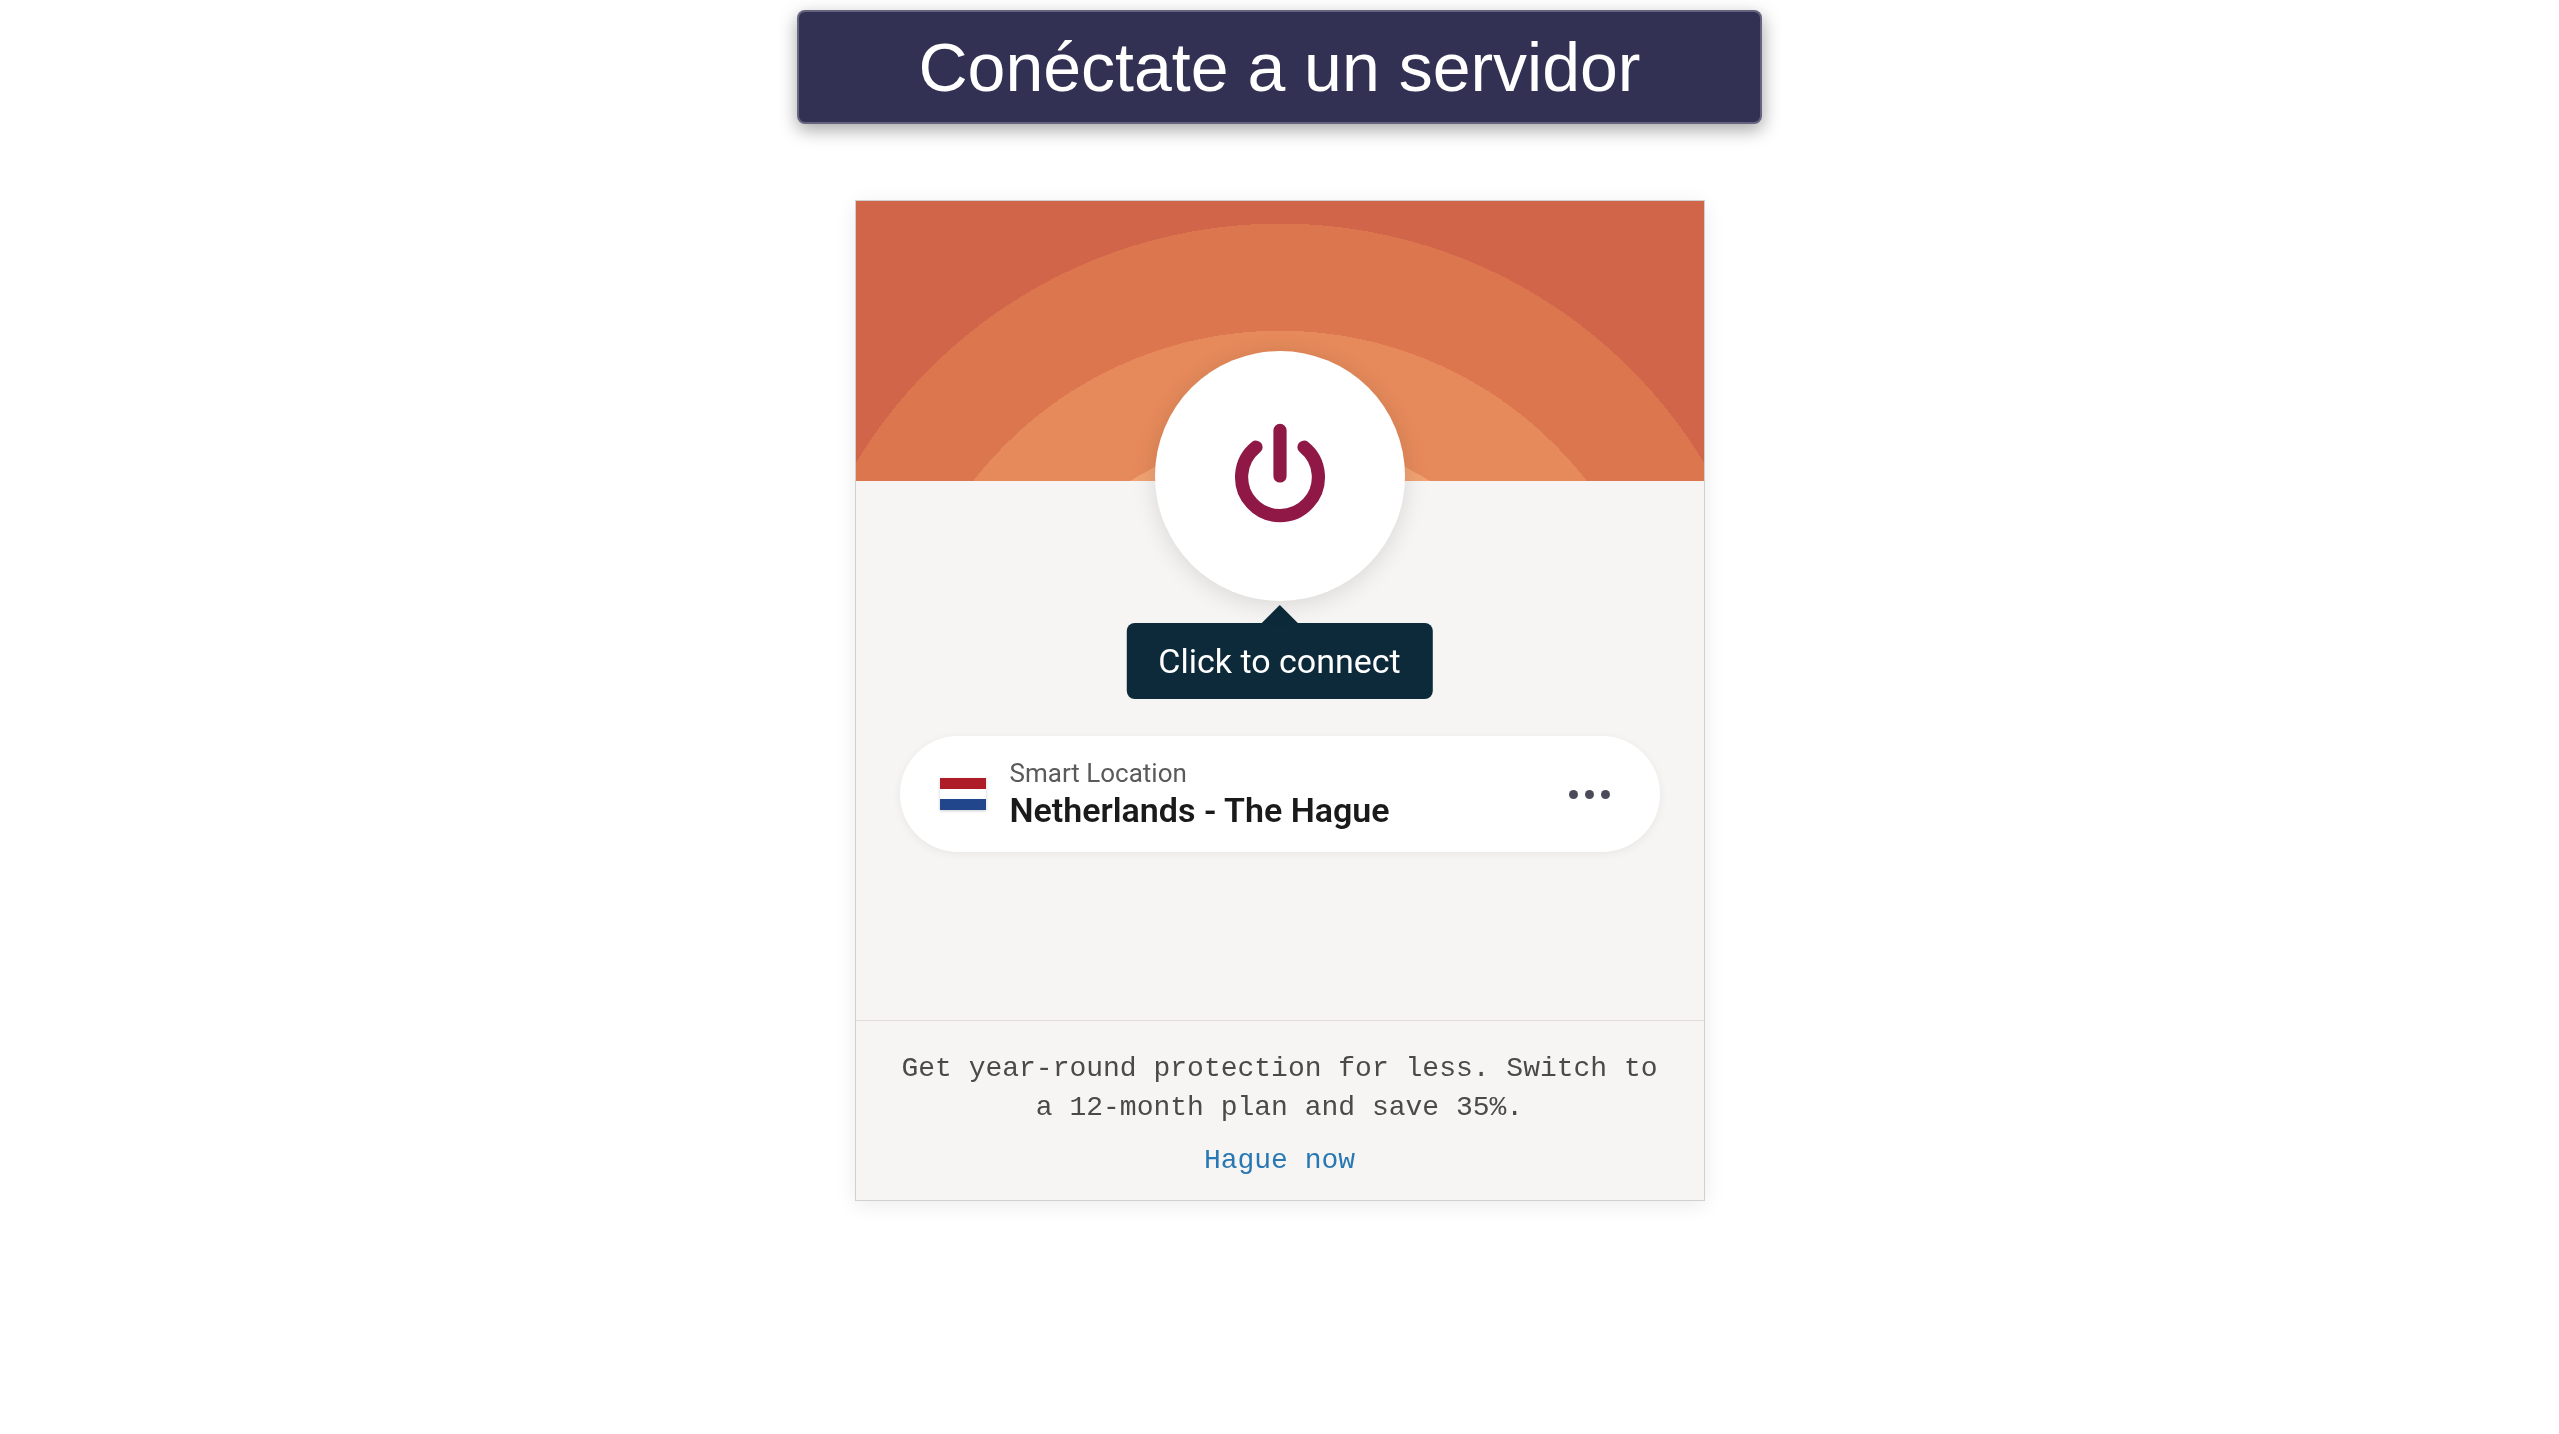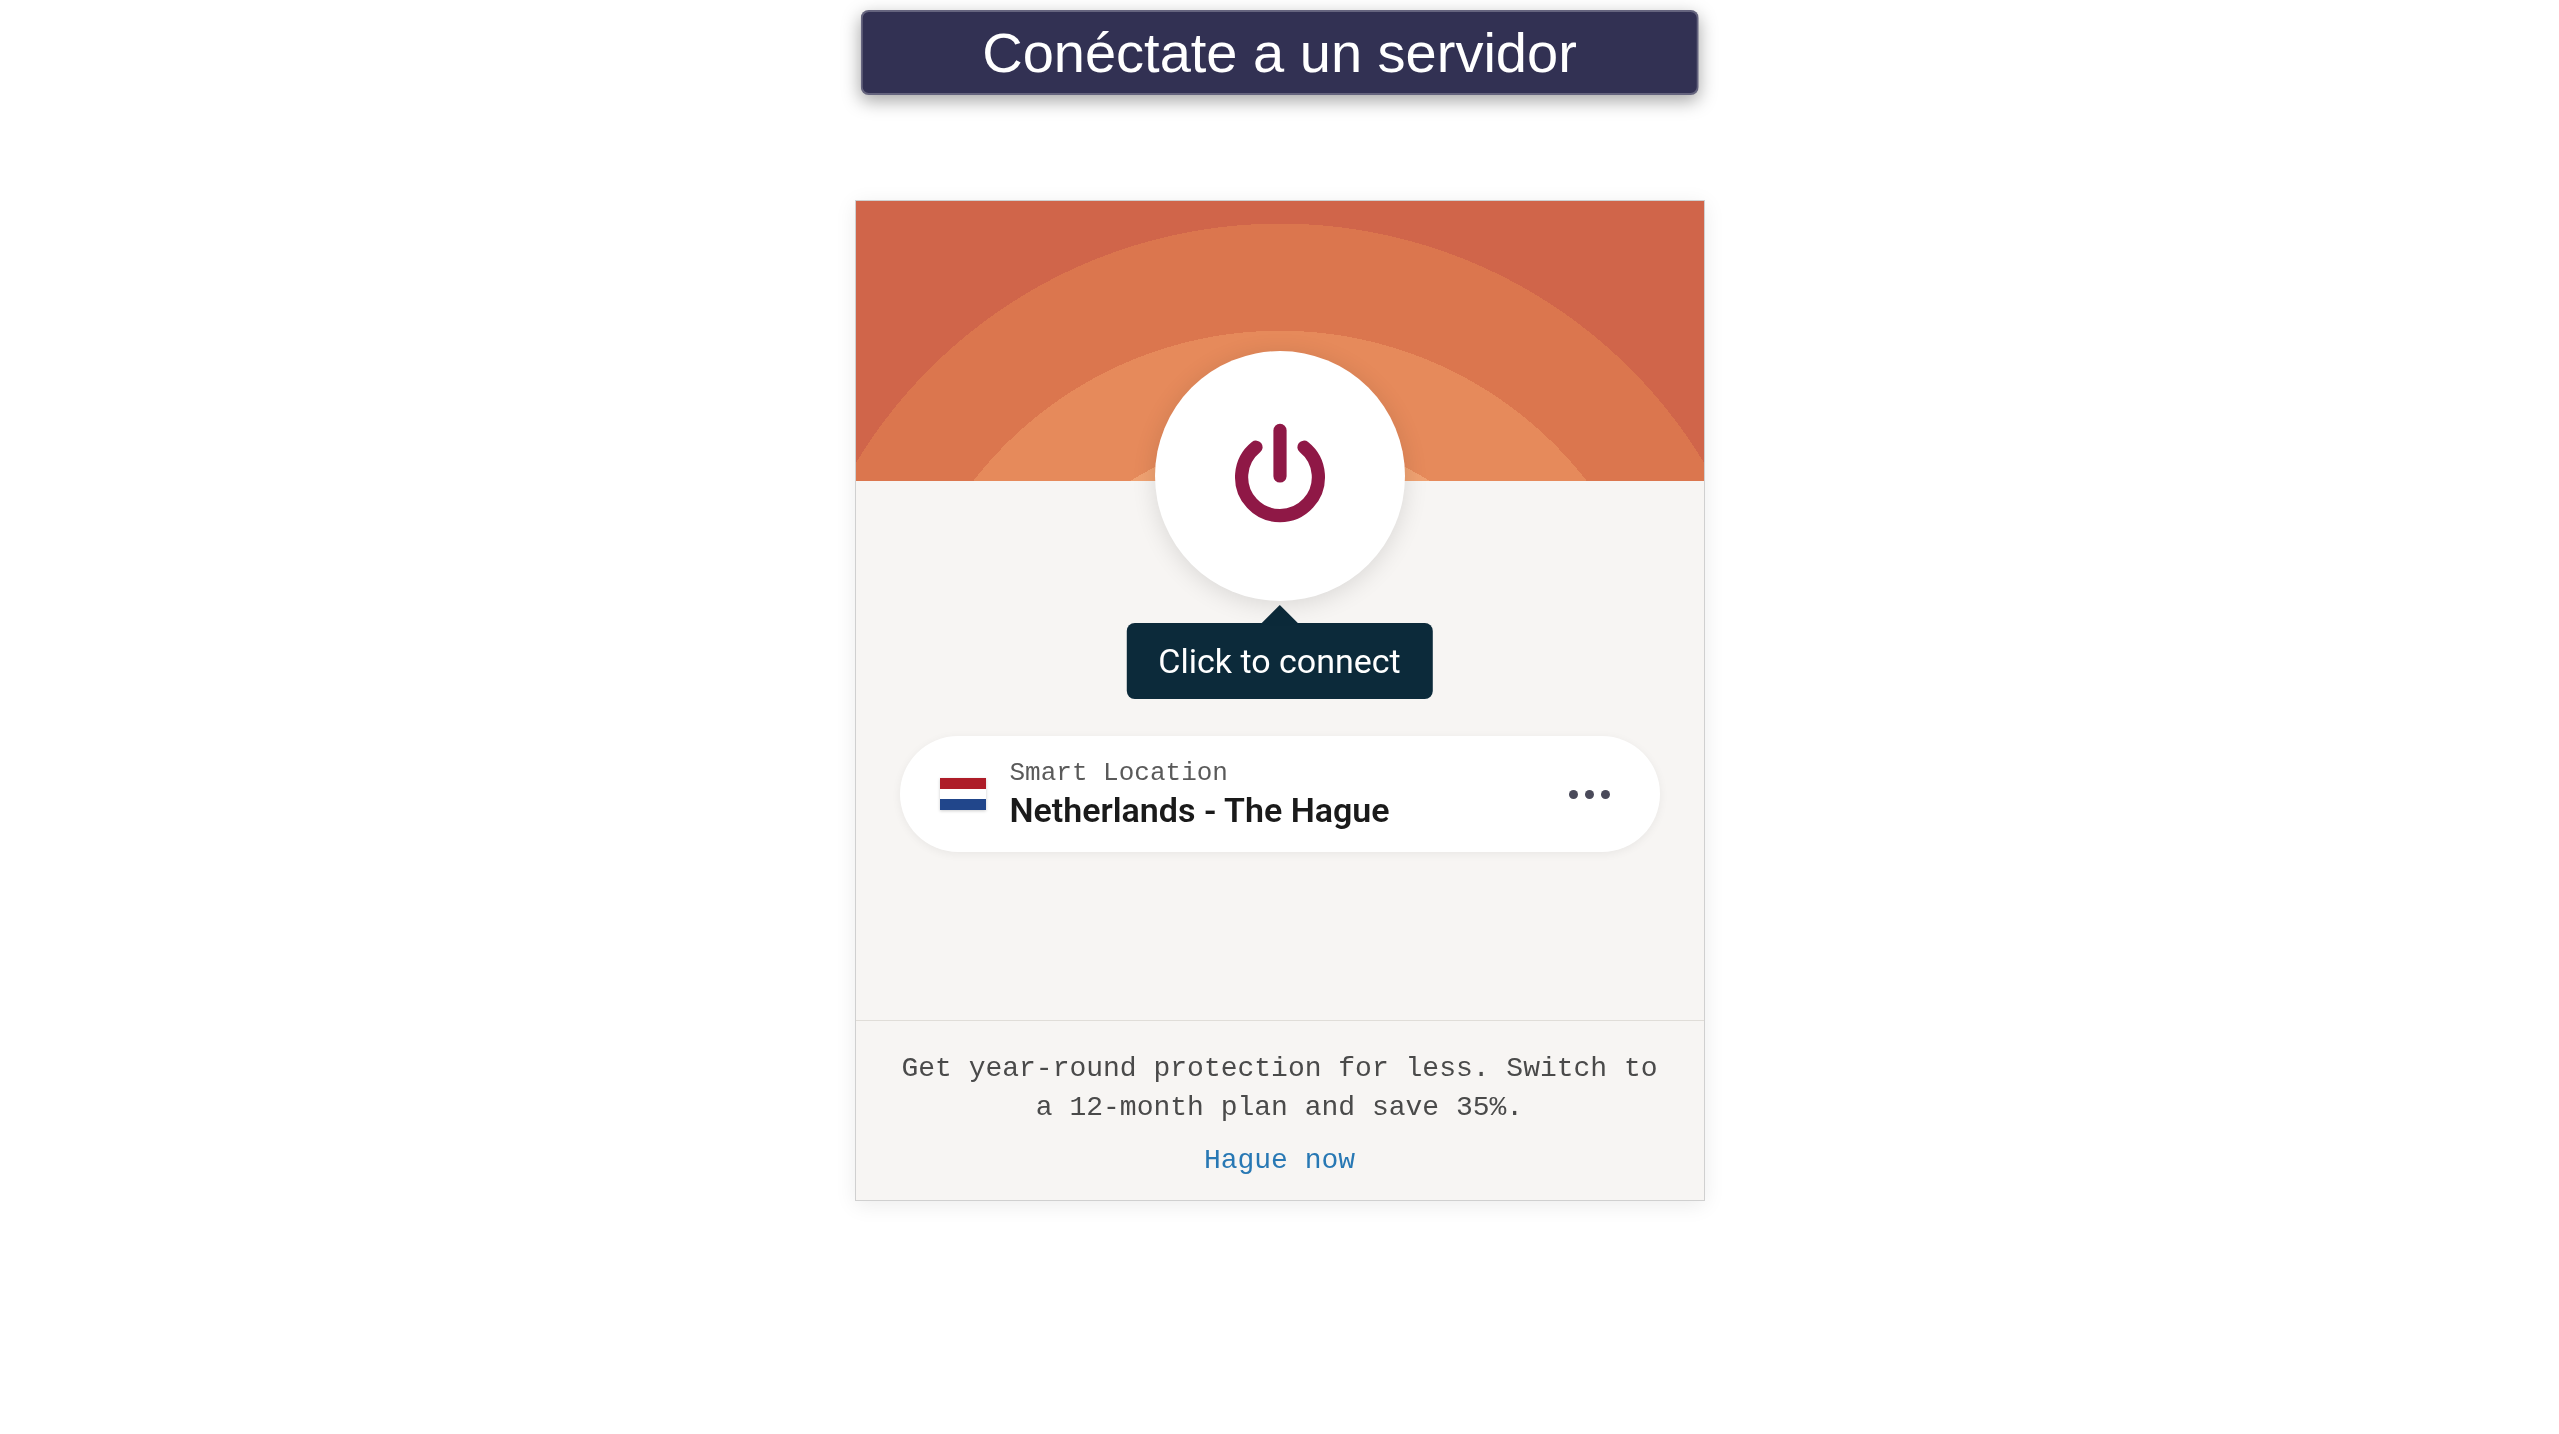--- a/index.html
+++ b/index.html
@@ -16,23 +16,23 @@
       position: relative;
     }
     
     .banner {
       position: absolute;
       top: 10px;
       left: 50%;
       transform: translateX(-50%);
       background: #323153;
       color: #ffffff;
-      font-size: 56px;
+      font-size: 68px;
       font-weight: 500;
-      padding: 8px 120px;
+      padding: 16px 120px;
       border-radius: 8px;
       box-shadow: 0 6px 18px rgba(0,0,0,0.35);
       border: 2px solid rgba(255,255,255,0.25);
       white-space: nowrap;
       z-index: 10;
       font-family: "Segoe UI", Arial, sans-serif;
     }
     
     .app-window {
       position: absolute;
@@ -132,21 +132,20 @@
     .flag-stripe-blue { background: #21468B; flex: 1; }
     
     .location-text {
       flex: 1;
     }
     
     .location-label {
       color: #5a5a5a;
       font-size: 26px;
       margin-bottom: 2px;
-      font-family: Liberation Mono, monospace;
     }
     
     .location-name {
       color: #1a1a1a;
       font-size: 34px;
       font-weight: 600;
     }
     
     .more-dots {
       display: flex;

